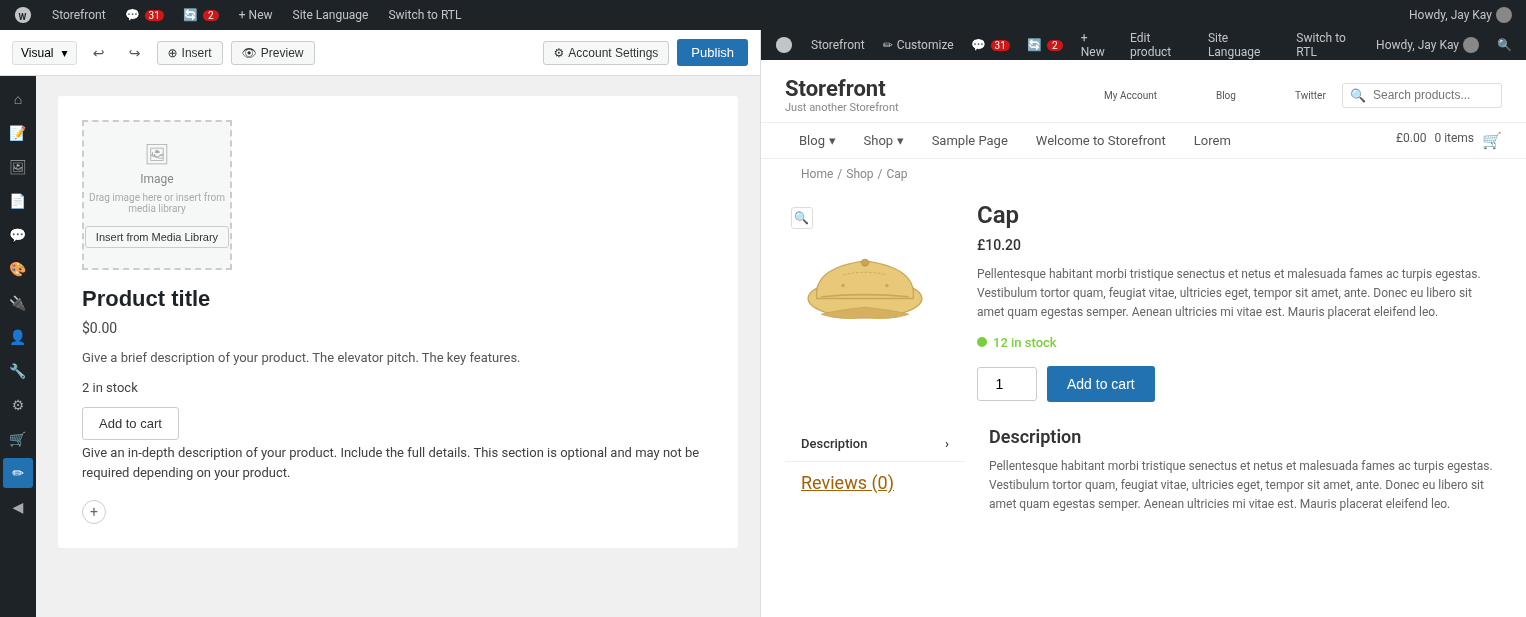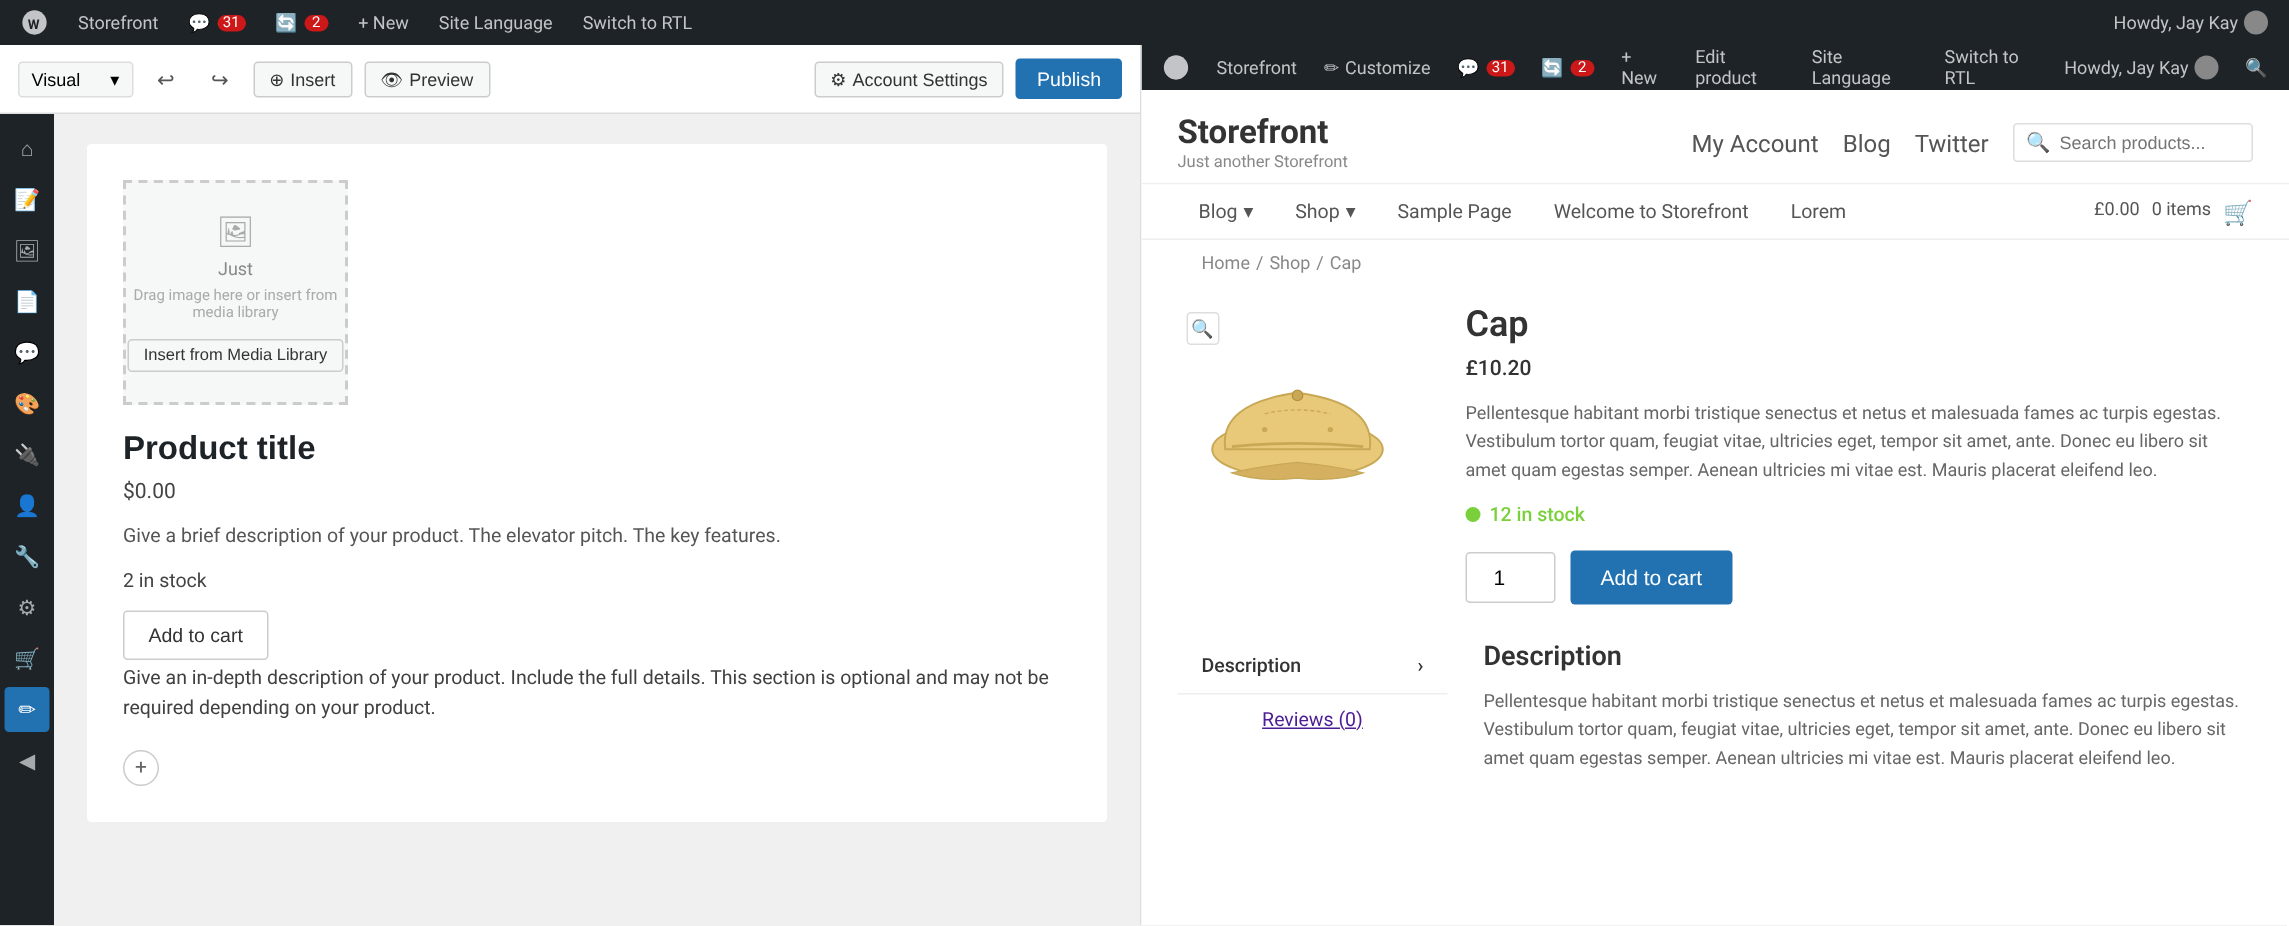--- a/index.html
+++ b/index.html
@@ -37,21 +37,21 @@
       border-bottom: 1px solid #ddd;
       height: 46px;
       display: flex;
       align-items: center;
       padding: 0 12px;
       gap: 8px;
       flex-shrink: 0;
     }
     .editor-toolbar-left { display: flex; align-items: center; gap: 8px; flex: 1; }
     .editor-toolbar-right { display: flex; align-items: center; gap: 8px; }
-    .visual-btn { display: flex; align-items: center; gap: 20px; padding: 4px 8px; border: 1px solid #ddd; border-radius: 3px; background: #f6f7f7; cursor: pointer; font-size: 12px; }
+    .visual-btn { display: flex; align-items: center; gap: 8px; padding: 4px 8px; border: 1px solid #ddd; border-radius: 3px; background: #f6f7f7; cursor: pointer; font-size: 12px; }
     .toolbar-icon-btn { display: flex; align-items: center; justify-content: center; width: 28px; height: 28px; border: none; background: none; cursor: pointer; color: #555; font-size: 14px; border-radius: 3px; }
     .btn-insert { padding: 4px 10px; border: 1px solid #ccc; background: #f6f7f7; border-radius: 3px; cursor: pointer; font-size: 12px; color: #333; display: flex; align-items: center; gap: 4px; }
     .btn-preview { padding: 4px 10px; border: 1px solid #ccc; background: #f6f7f7; border-radius: 3px; cursor: pointer; font-size: 12px; color: #333; display: flex; align-items: center; gap: 4px; }
     .btn-product-settings { padding: 4px 10px; border: 1px solid #ccc; background: #f6f7f7; border-radius: 3px; cursor: pointer; font-size: 12px; color: #333; display: flex; align-items: center; gap: 4px; }
     .btn-publish { padding: 6px 14px; background: #2271b1; color: white; border: none; border-radius: 3px; cursor: pointer; font-size: 13px; font-weight: 500; }
 
     
     .editor-body { display: flex; flex: 1; overflow: hidden; }
 
     
@@ -171,21 +171,21 @@
       padding: 16px 24px 8px;
       display: flex;
       align-items: center;
       justify-content: space-between;
       border-bottom: 1px solid #eee;
     }
     .sf-logo { }
     .sf-logo-name { font-size: 22px; font-weight: 700; color: #333; }
     .sf-logo-tagline { font-size: 11px; color: #888; }
     .sf-header-right { display: flex; align-items: center; gap: 16px; }
-    .sf-nav-link { font-size: 16px; color: #555; text-decoration: none; cursor: pointer; }
+    .sf-nav-link { font-size: 10px; color: #555; text-decoration: none; cursor: pointer; margin-left: 43px; }
     .sf-search { display: flex; align-items: center; border: 1px solid #ddd; border-radius: 3px; padding: 4px 8px; gap: 6px; }
     .sf-search input { border: none; outline: none; font-size: 12px; color: #888; width: 120px; background: transparent; }
 
     
     .sf-nav {
       display: flex;
       align-items: center;
       padding: 0 24px;
       border-bottom: 1px solid #eee;
       gap: 0;
@@ -248,21 +248,21 @@
     .stock-dot { width: 10px; height: 10px; background: #7ad03a; border-radius: 50%; }
     .sf-add-to-cart-row { display: flex; align-items: center; gap: 10px; }
     .sf-qty-input { width: 60px; padding: 8px; border: 1px solid #ccc; border-radius: 3px; text-align: center; font-size: 14px; }
     .sf-add-to-cart-btn { padding: 10px 20px; background: #2271b1; color: white; border: none; border-radius: 3px; cursor: pointer; font-size: 14px; font-weight: 500; }
 
     
     .sf-description-section { padding: 0 24px 24px; display: flex; gap: 24px; }
     .sf-desc-tabs { width: 180px; flex-shrink: 0; }
     .sf-desc-tab { padding: 10px 16px; font-size: 13px; color: #555; cursor: pointer; border-bottom: 1px solid #eee; display: flex; align-items: center; justify-content: space-between; }
     .sf-desc-tab.active { color: #333; font-weight: 500; }
-    .sf-desc-tab-reviews { padding: 10px 16px; font-size: 13px; color: #4c1d95; cursor: pointer; text-decoration: underline; text-align: center; }
+    .sf-desc-tab-reviews { padding: 10px 16px; font-size: 18px; color: #a16207; cursor: pointer; text-decoration: underline; }
     .sf-desc-content { flex: 1; }
     .sf-desc-title { font-size: 18px; font-weight: 600; color: #333; margin-bottom: 10px; }
     .sf-desc-text { font-size: 12px; color: #666; line-height: 1.6; }
 
     
     .panel-divider { width: 1px; background: #ddd; flex-shrink: 0; }
   </style>
 </head>
 <body>
 
@@ -355,21 +355,21 @@
         <div class="wp-sidebar-icon">🛒</div>
         <div class="wp-sidebar-icon active">✏</div>
         <div class="wp-sidebar-icon">◀</div>
       </div>
 
       <div class="content-editor">
         <div class="editor-card">
           <div class="clearfix">
             <div class="product-image-box">
               <span class="image-icon">🖼</span>
-              <span>Just</span>
+              <span>Image</span>
               <span style="font-size:10px;text-align:center;color:#aaa;">Drag image here or insert from media library</span>
               <button class="insert-media-btn">
                 <span>Insert from Media Library</span>
               </button>
             </div>
             <div>
               <input class="product-title-input" type="text" value="Product title" style="">
               <div class="product-price">$0.00</div>
               <div class="product-short-desc">Give a brief description of your product. The elevator pitch. The key features.</div>
               <div class="product-stock">2 in stock</div>

